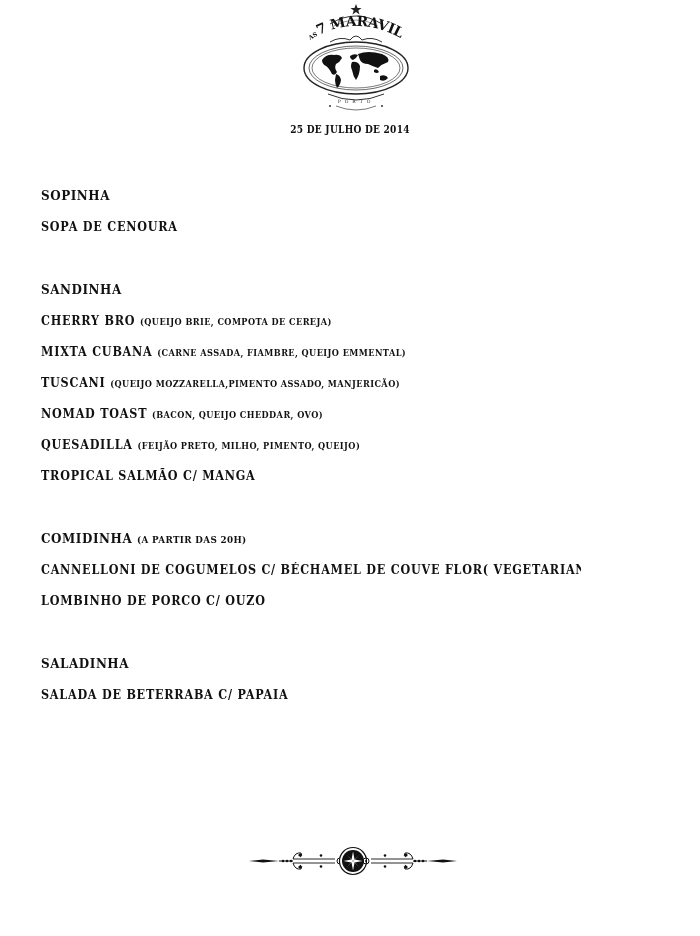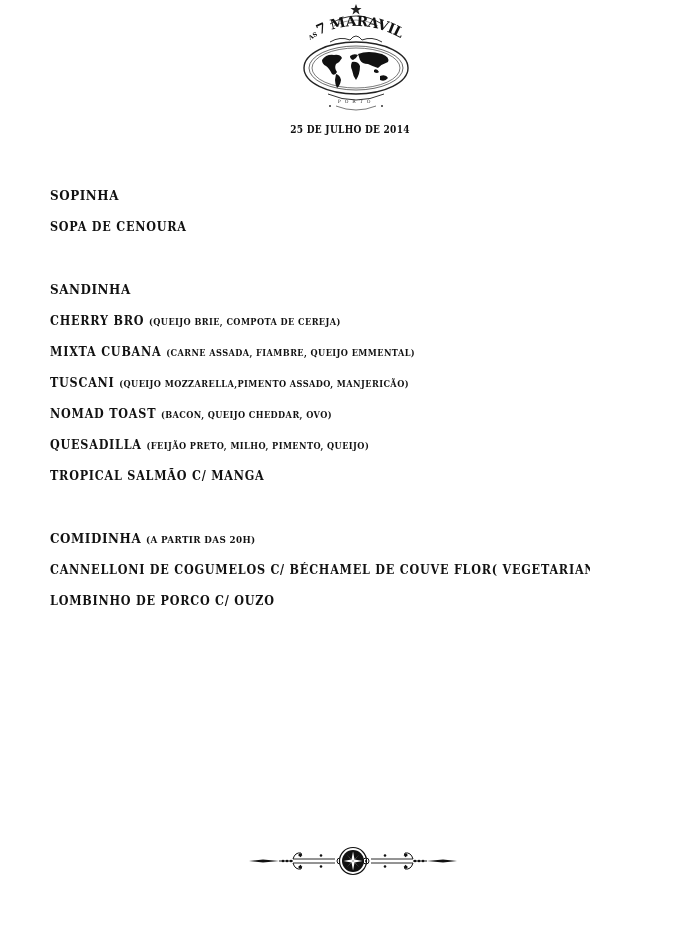--- a/index.html
+++ b/index.html
@@ -28,21 +28,21 @@
       width: 700px;
       top: 123px;
       text-align: center;
       font-size: 10.5px;
       font-weight: bold;
       letter-spacing: 0.3px;
       transform: scaleX(0.86);
     }
     .content {
       position: absolute;
-      left: 50px;
+      left: 41px;
       top: 186px;
       width: 540px;
       overflow: hidden;
     }
     .line {
       height: 31px;
       line-height: 20px;
       white-space: nowrap;
       font-weight: bold;
       transform-origin: left center;
@@ -163,20 +163,28 @@
     </div>
     <div class="line item">
       <span>CANNELLONI DE COGUMELOS C/ BÉCHAMEL DE COUVE FLOR( VEGETARIANO)</span>
     </div>
     <div class="line item">
       <span>LOMBINHO DE PORCO C/ OUZO</span>
     </div>
   </div>
   <div class="spacer"></div>
 
+  <div>
+    <div class="line heading">
+      <span>SALADINHA</span>
+    </div>
+    <div class="line item">
+      <span>SALADA DE BETERRABA C/ PAPAIA</span>
+    </div>
+  </div>
   <div class="spacer"></div>
 
 </div>
 
 <svg class="ornament" viewBox="0 0 208 30" xmlns="http://www.w3.org/2000/svg">
 
   <path d="M0,15 L14,13.5 L30,15 L14,16.5 Z" fill="#111"></path>
   <line x1="30" y1="15" x2="44" y2="15" stroke="#111" stroke-width="1"></line>
   <circle cx="34" cy="15" r="1.3" fill="#111"></circle>
   <circle cx="38" cy="15" r="1.3" fill="#111"></circle>

